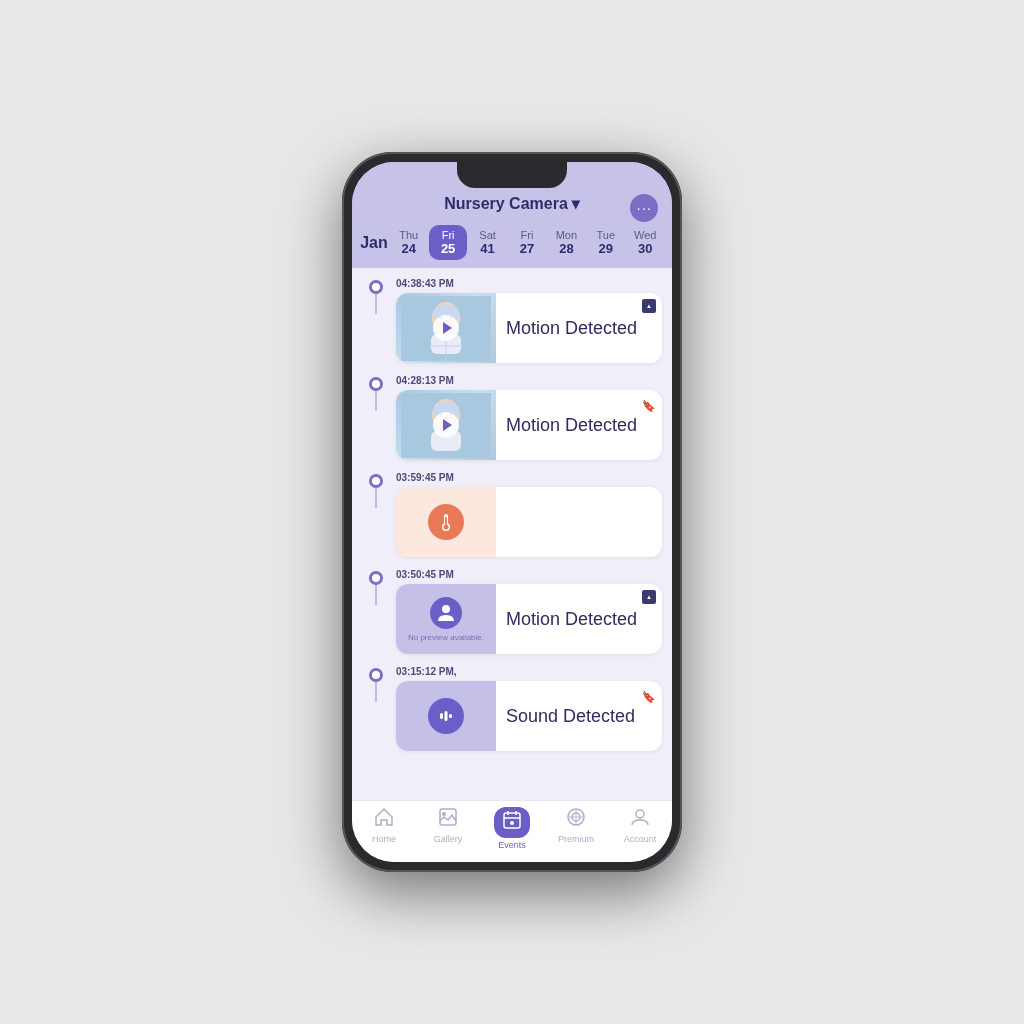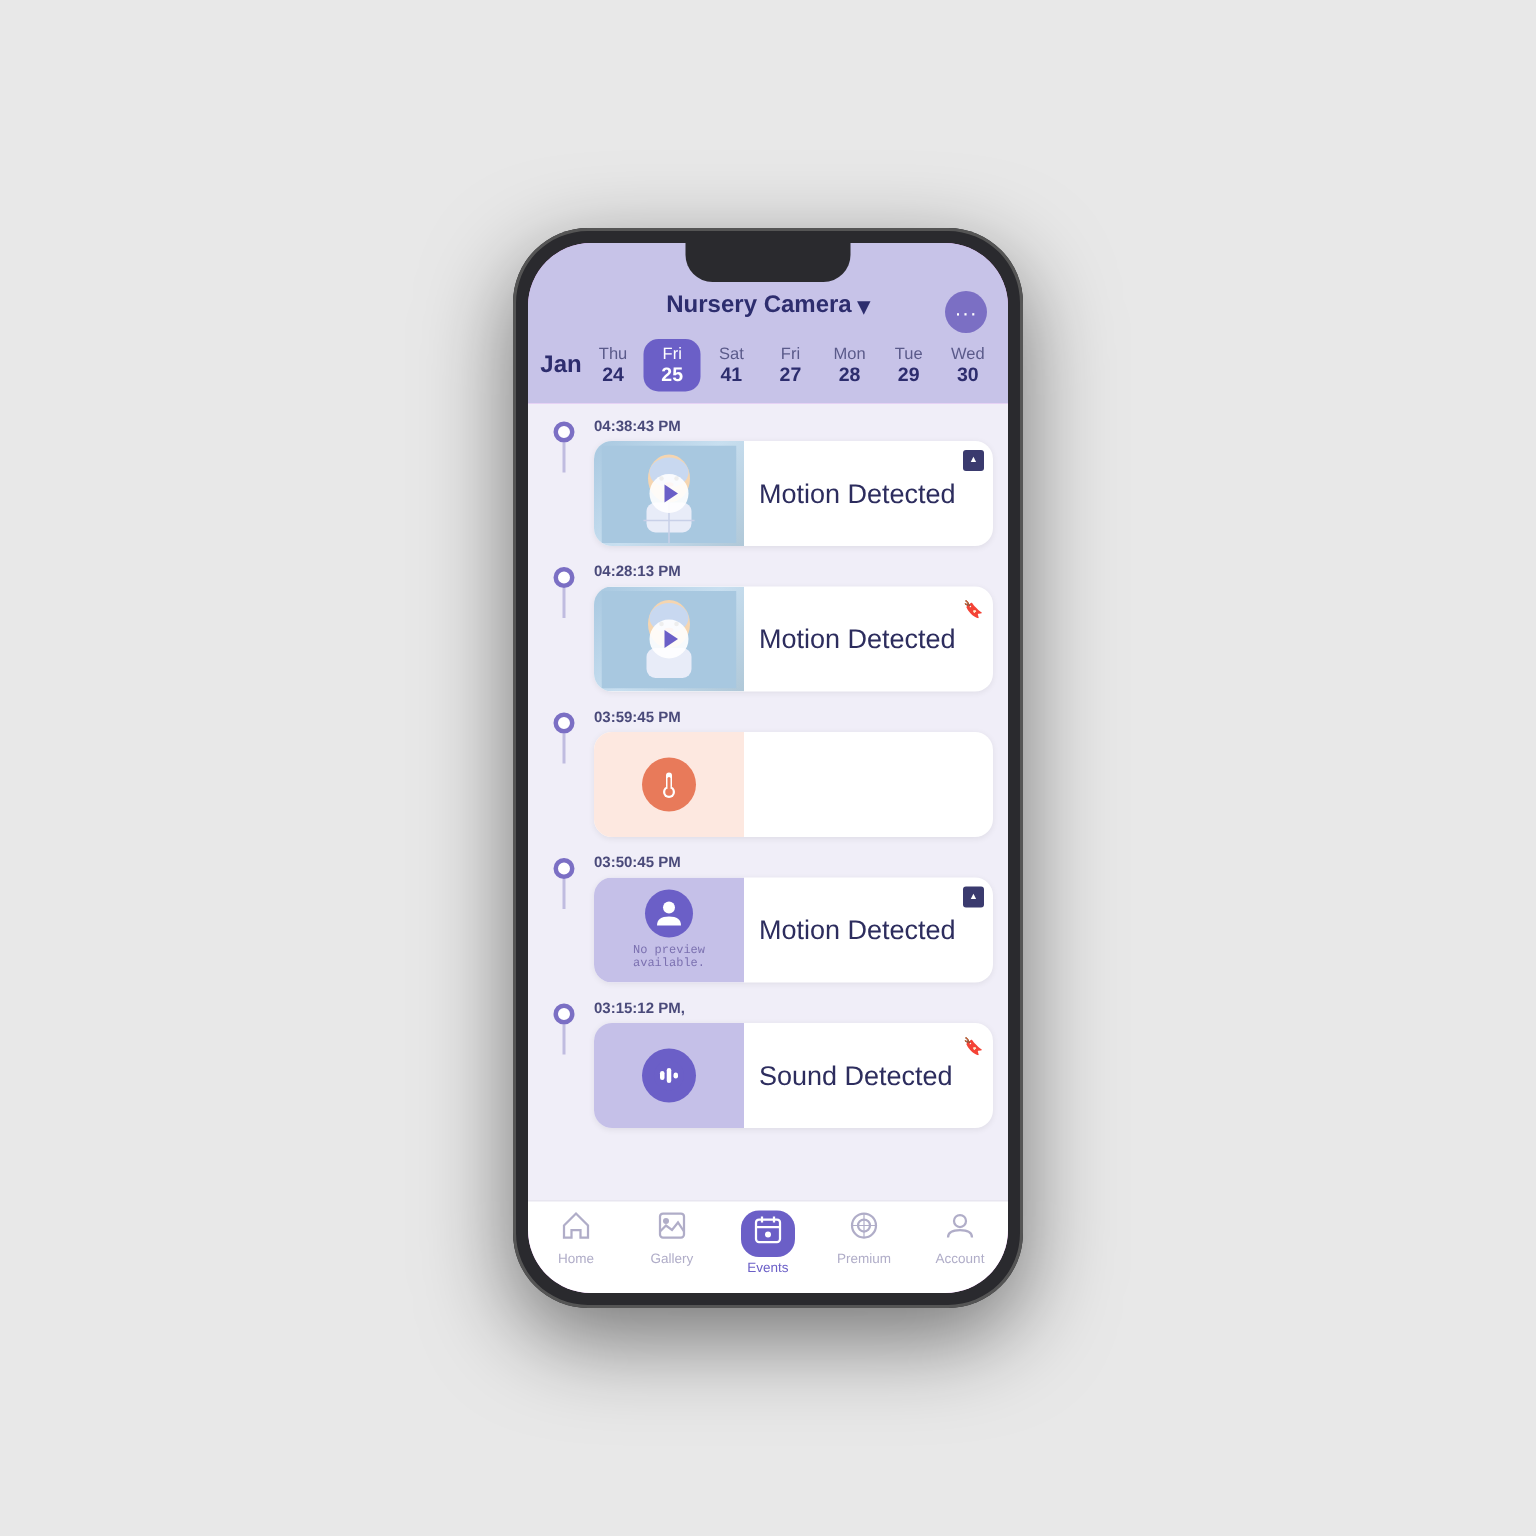--- a/index.html
+++ b/index.html
@@ -180,21 +180,20 @@
       flex-shrink: 0;
       background: #b8d4e8;
       display: flex;
       align-items: center;
       justify-content: center;
       position: relative;
       overflow: hidden;
     }
     .event-thumb.lavender-bg {
       background: #c5c0e8;
-      font-family: Liberation Mono, monospace;
     }
     .event-thumb.peach-bg {
       background: #fde8e0;
     }
     .baby-illustration {
       width: 100%;
       height: 100%;
       background: linear-gradient(135deg, #a8c8e0 0%, #c8dff0 50%, #b0c8d8 100%);
       display: flex;
       align-items: center;

